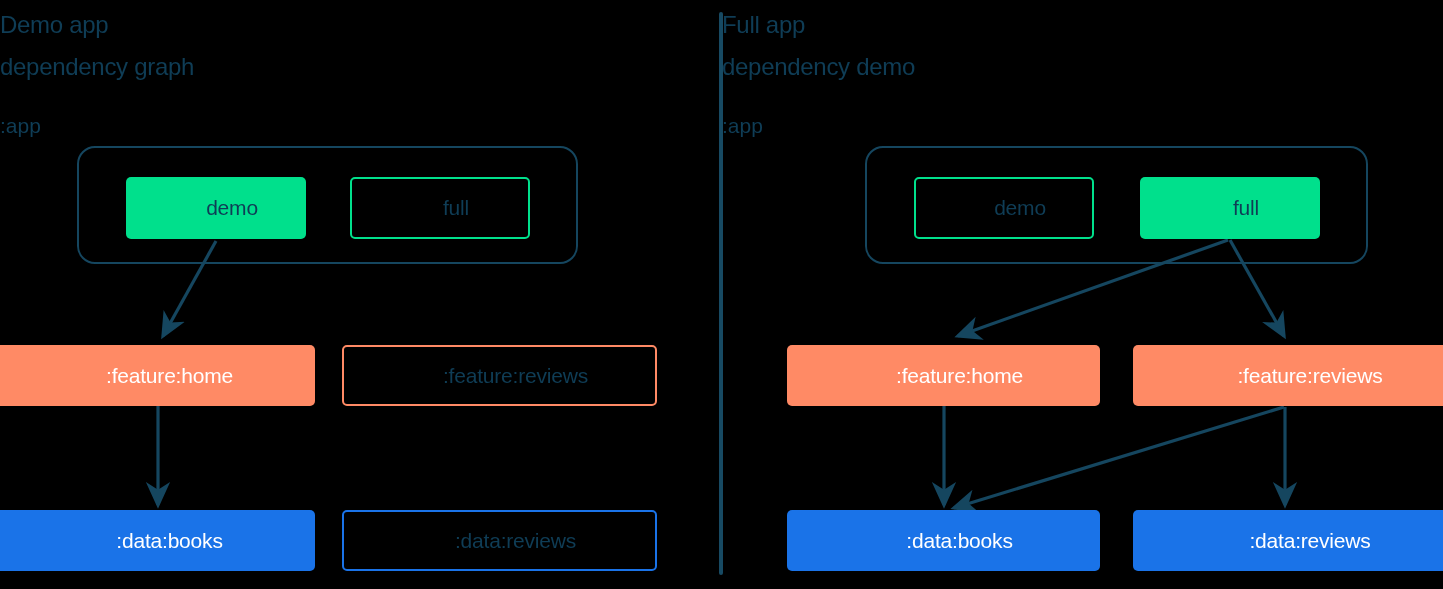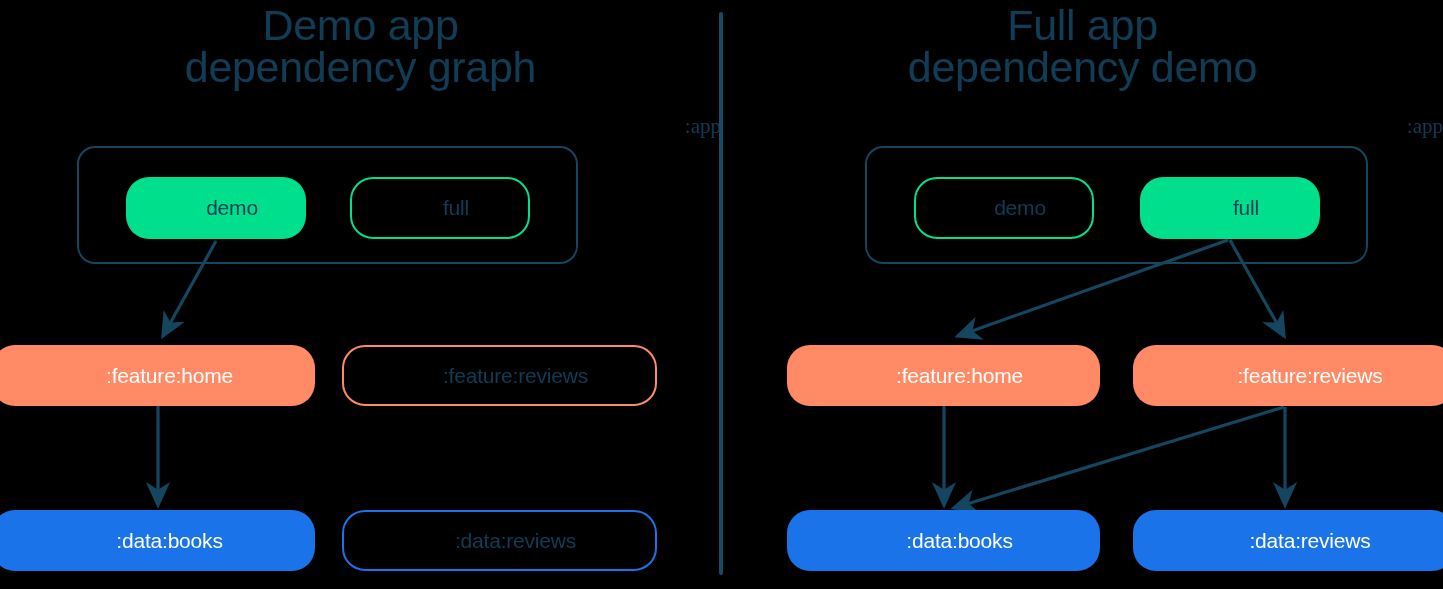--- a/index.html
+++ b/index.html
@@ -32,51 +32,49 @@
     width: 4px;
     height: 563px;
     background: #174A63;
     border-radius: 2px;
   }
 
   .title {
     position: absolute;
     width: 100%;
     top: 4px;
-    text-align: center;
     color: #0F3D56;
-    font-size: 43px;
+    font-size: 24px;
     line-height: 42px;
     font-weight: 400;
     letter-spacing: -0.3px;
     white-space: pre-line;
   }
 
   .group-label {
     position: absolute;
     top: 114px;
     width: 100%;
-    text-align: right;
+    text-align: left;
     color: #0F3D56;
     font-size: 21px;
     line-height: 24px;
-    font-family: Liberation Serif, serif;
   }
 
   .group-box {
     position: absolute;
     border: 2px solid #15465F;
     border-radius: 18px;
     box-sizing: border-box;
   }
 
   .node {
     position: absolute;
     box-sizing: border-box;
-    border-radius: 23px;
+    border-radius: 5px;
     display: flex;
     align-items: center;
     justify-content: center;
     font-size: 21px;
     line-height: 24px;
     letter-spacing: -0.2px;
     text-align: left;
     padding-left: 32px;
   }
   .node.filled { color: #ffffff; border: 2px solid transparent; }

